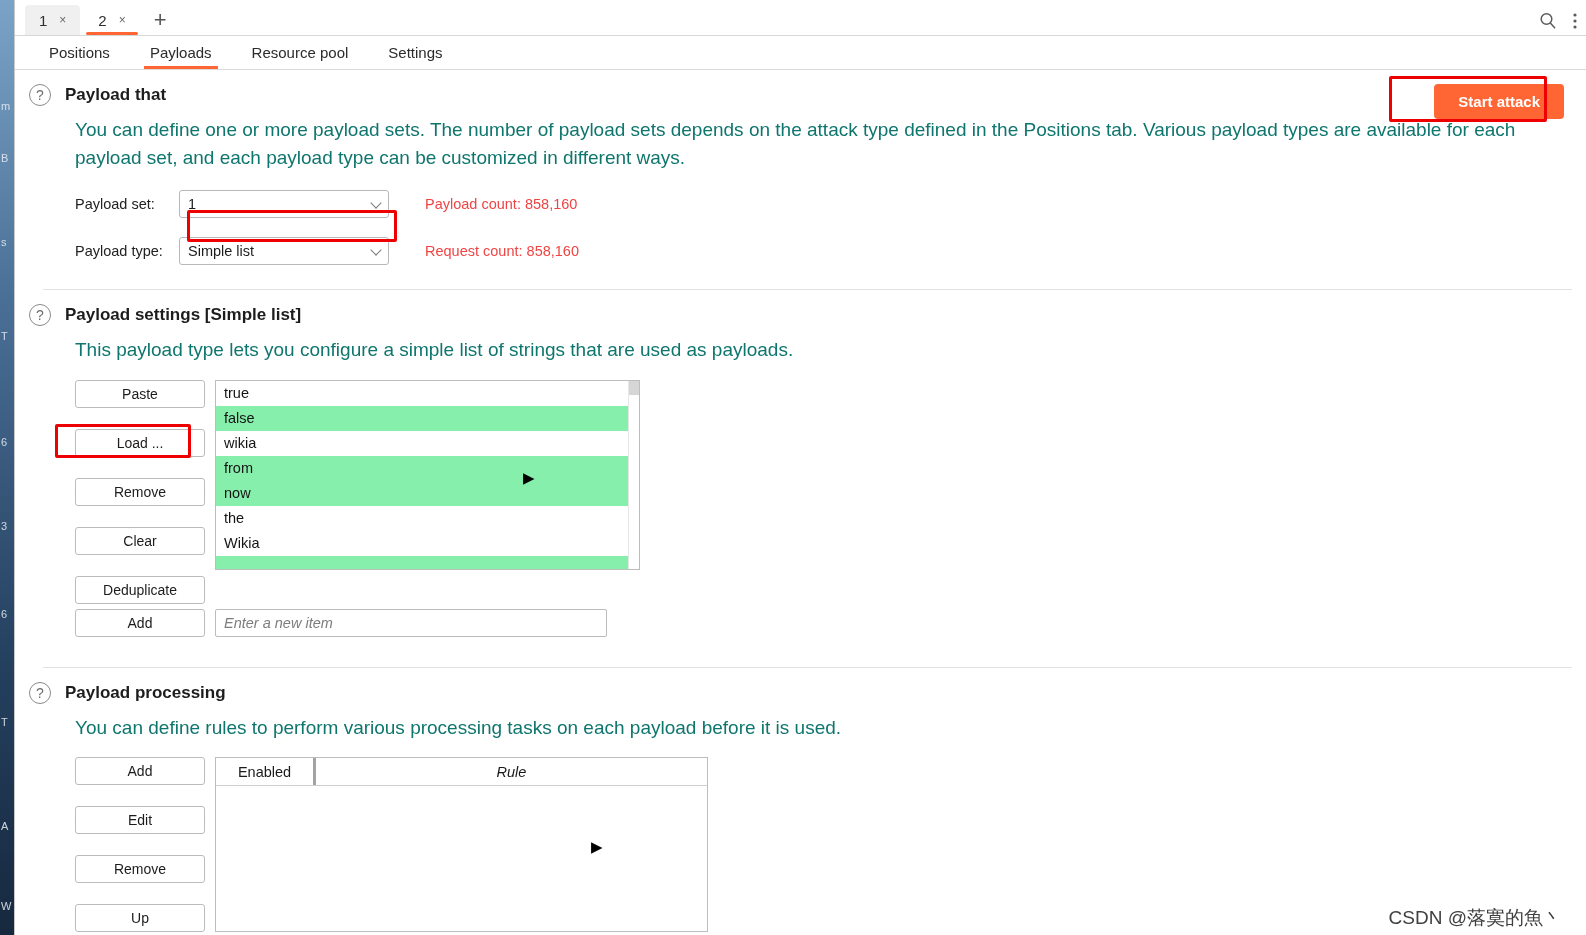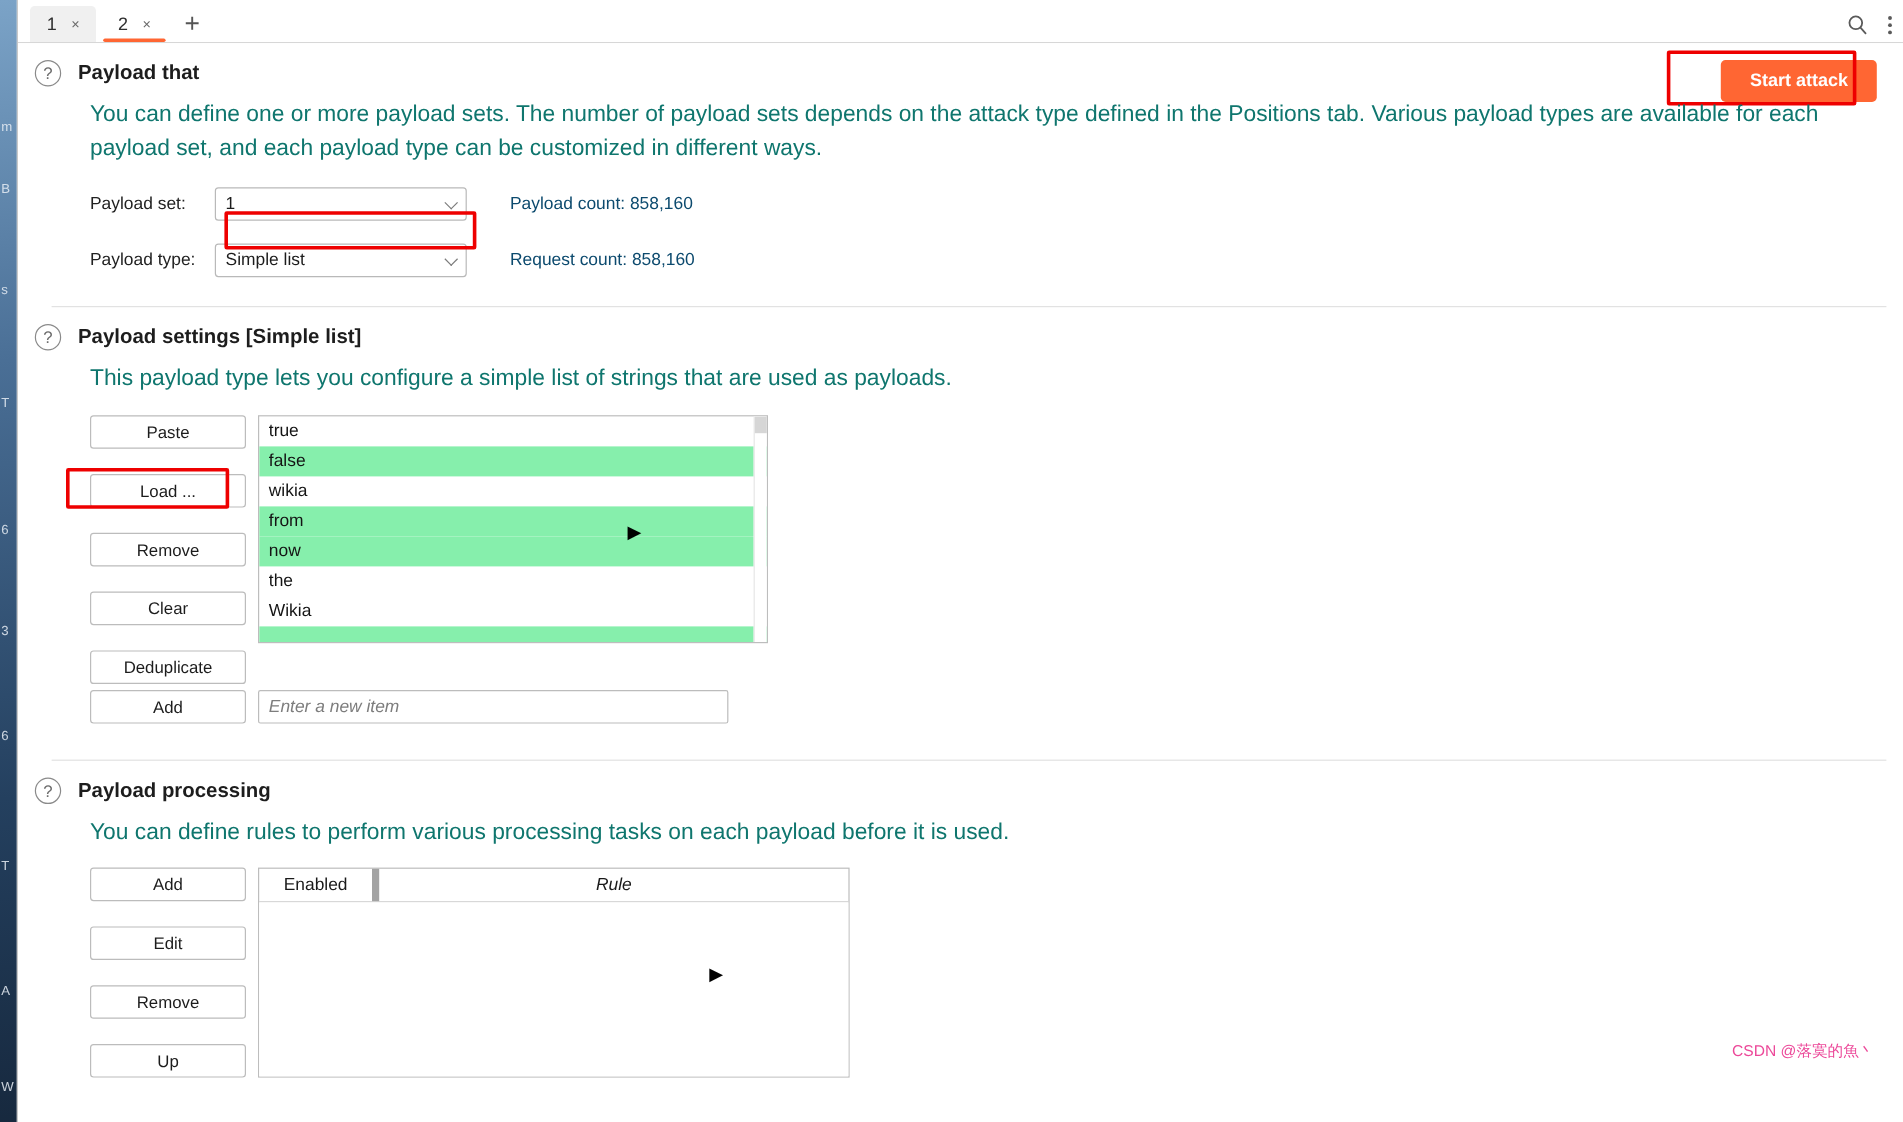--- a/index.html
+++ b/index.html
@@ -138,21 +138,21 @@
     font-size: 14.5px; color: #1c1c1c;
     cursor: pointer;
   }
   .combo .chev {
     position: absolute; right: 8px; top: 50%;
     width: 8px; height: 8px; margin-top: -5px;
     border-right: 1.4px solid #7b7b7b;
     border-bottom: 1.4px solid #7b7b7b;
     transform: rotate(45deg);
   }
-  .count { font-size: 14.5px; color: #0c4a6e; margin-left: 36px; text-align: center; }
+  .count { font-size: 14.5px; color: #ef4444; margin-left: 36px; text-align: center; }
 
   
   .annot {
     position: absolute;
     border: 3px solid #ee0000;
     pointer-events: none;
     border-radius: 2px;
   }
 
   
@@ -234,30 +234,30 @@
     margin-left: 10px;
     border: 1px solid #bdbdbd;
     background: #fff;
     display: flex; flex-direction: column;
   }
   .pphead { display: flex; height: 28px; border-bottom: 1px solid #cfcfcf; }
   .ppth {
     font-size: 14.5px; color: #1a1a1a;
     display: flex; align-items: center; justify-content: center;
   }
-  .ppth.c1 { width: 100px; border-right: 6px solid #a3a3a3; text-align: right; }
+  .ppth.c1 { width: 100px; border-right: 3px solid #a3a3a3; text-align: right; }
   .ppth.c2 { flex: 1; font-style: italic; }
   .ppbody { flex: 1; background: #fff; }
 
   
   #watermark {
     position: absolute;
-    right: 24px; bottom: 16px;
-    font-size: 13px;
-    color: #ec4899;
+    right: 24px; bottom: 4px;
+    font-size: 19px;
+    color: #404040;
     white-space: nowrap;
   }
 </style>
 </head>
 <body>
 
 <div id="desktop">
   <div class="bg-frag" style="top:100px">m</div>
   <div class="bg-frag" style="top:152px">B</div>
   <div class="bg-frag" style="top:236px">s</div>
@@ -289,20 +289,26 @@
         <line x1="12.4" y1="12.1" x2="17" y2="17.2" stroke="#5a5a5a" stroke-width="1.5"></line>
       </svg>
       <svg class="gicon" width="6" height="20" viewBox="0 0 6 20">
         <circle cx="3" cy="4" r="1.6" fill="#5a5a5a"></circle>
         <circle cx="3" cy="10" r="1.6" fill="#5a5a5a"></circle>
         <circle cx="3" cy="16" r="1.6" fill="#5a5a5a"></circle>
       </svg>
     </div>
   </div>
 
+  <div id="sectiontabs">
+    <div class="stab">Positions</div>
+    <div class="stab active">Payloads</div>
+    <div class="stab">Resource pool</div>
+    <div class="stab">Settings</div>
+  </div>
 
   <div id="content">
 
     <div style="position:absolute; right:22px; top:14px;">
       <div style="background:#ff6633; color:#fff; font-weight:bold; font-size:15px;
                   padding:9px 24px; border-radius:4px; cursor:pointer;
                   display:inline-flex; align-items:center;">Start attack</div>
     </div>
     <div class="annot" style="left:1374px; top:6px; width:158px; height:46px;"></div>
 

